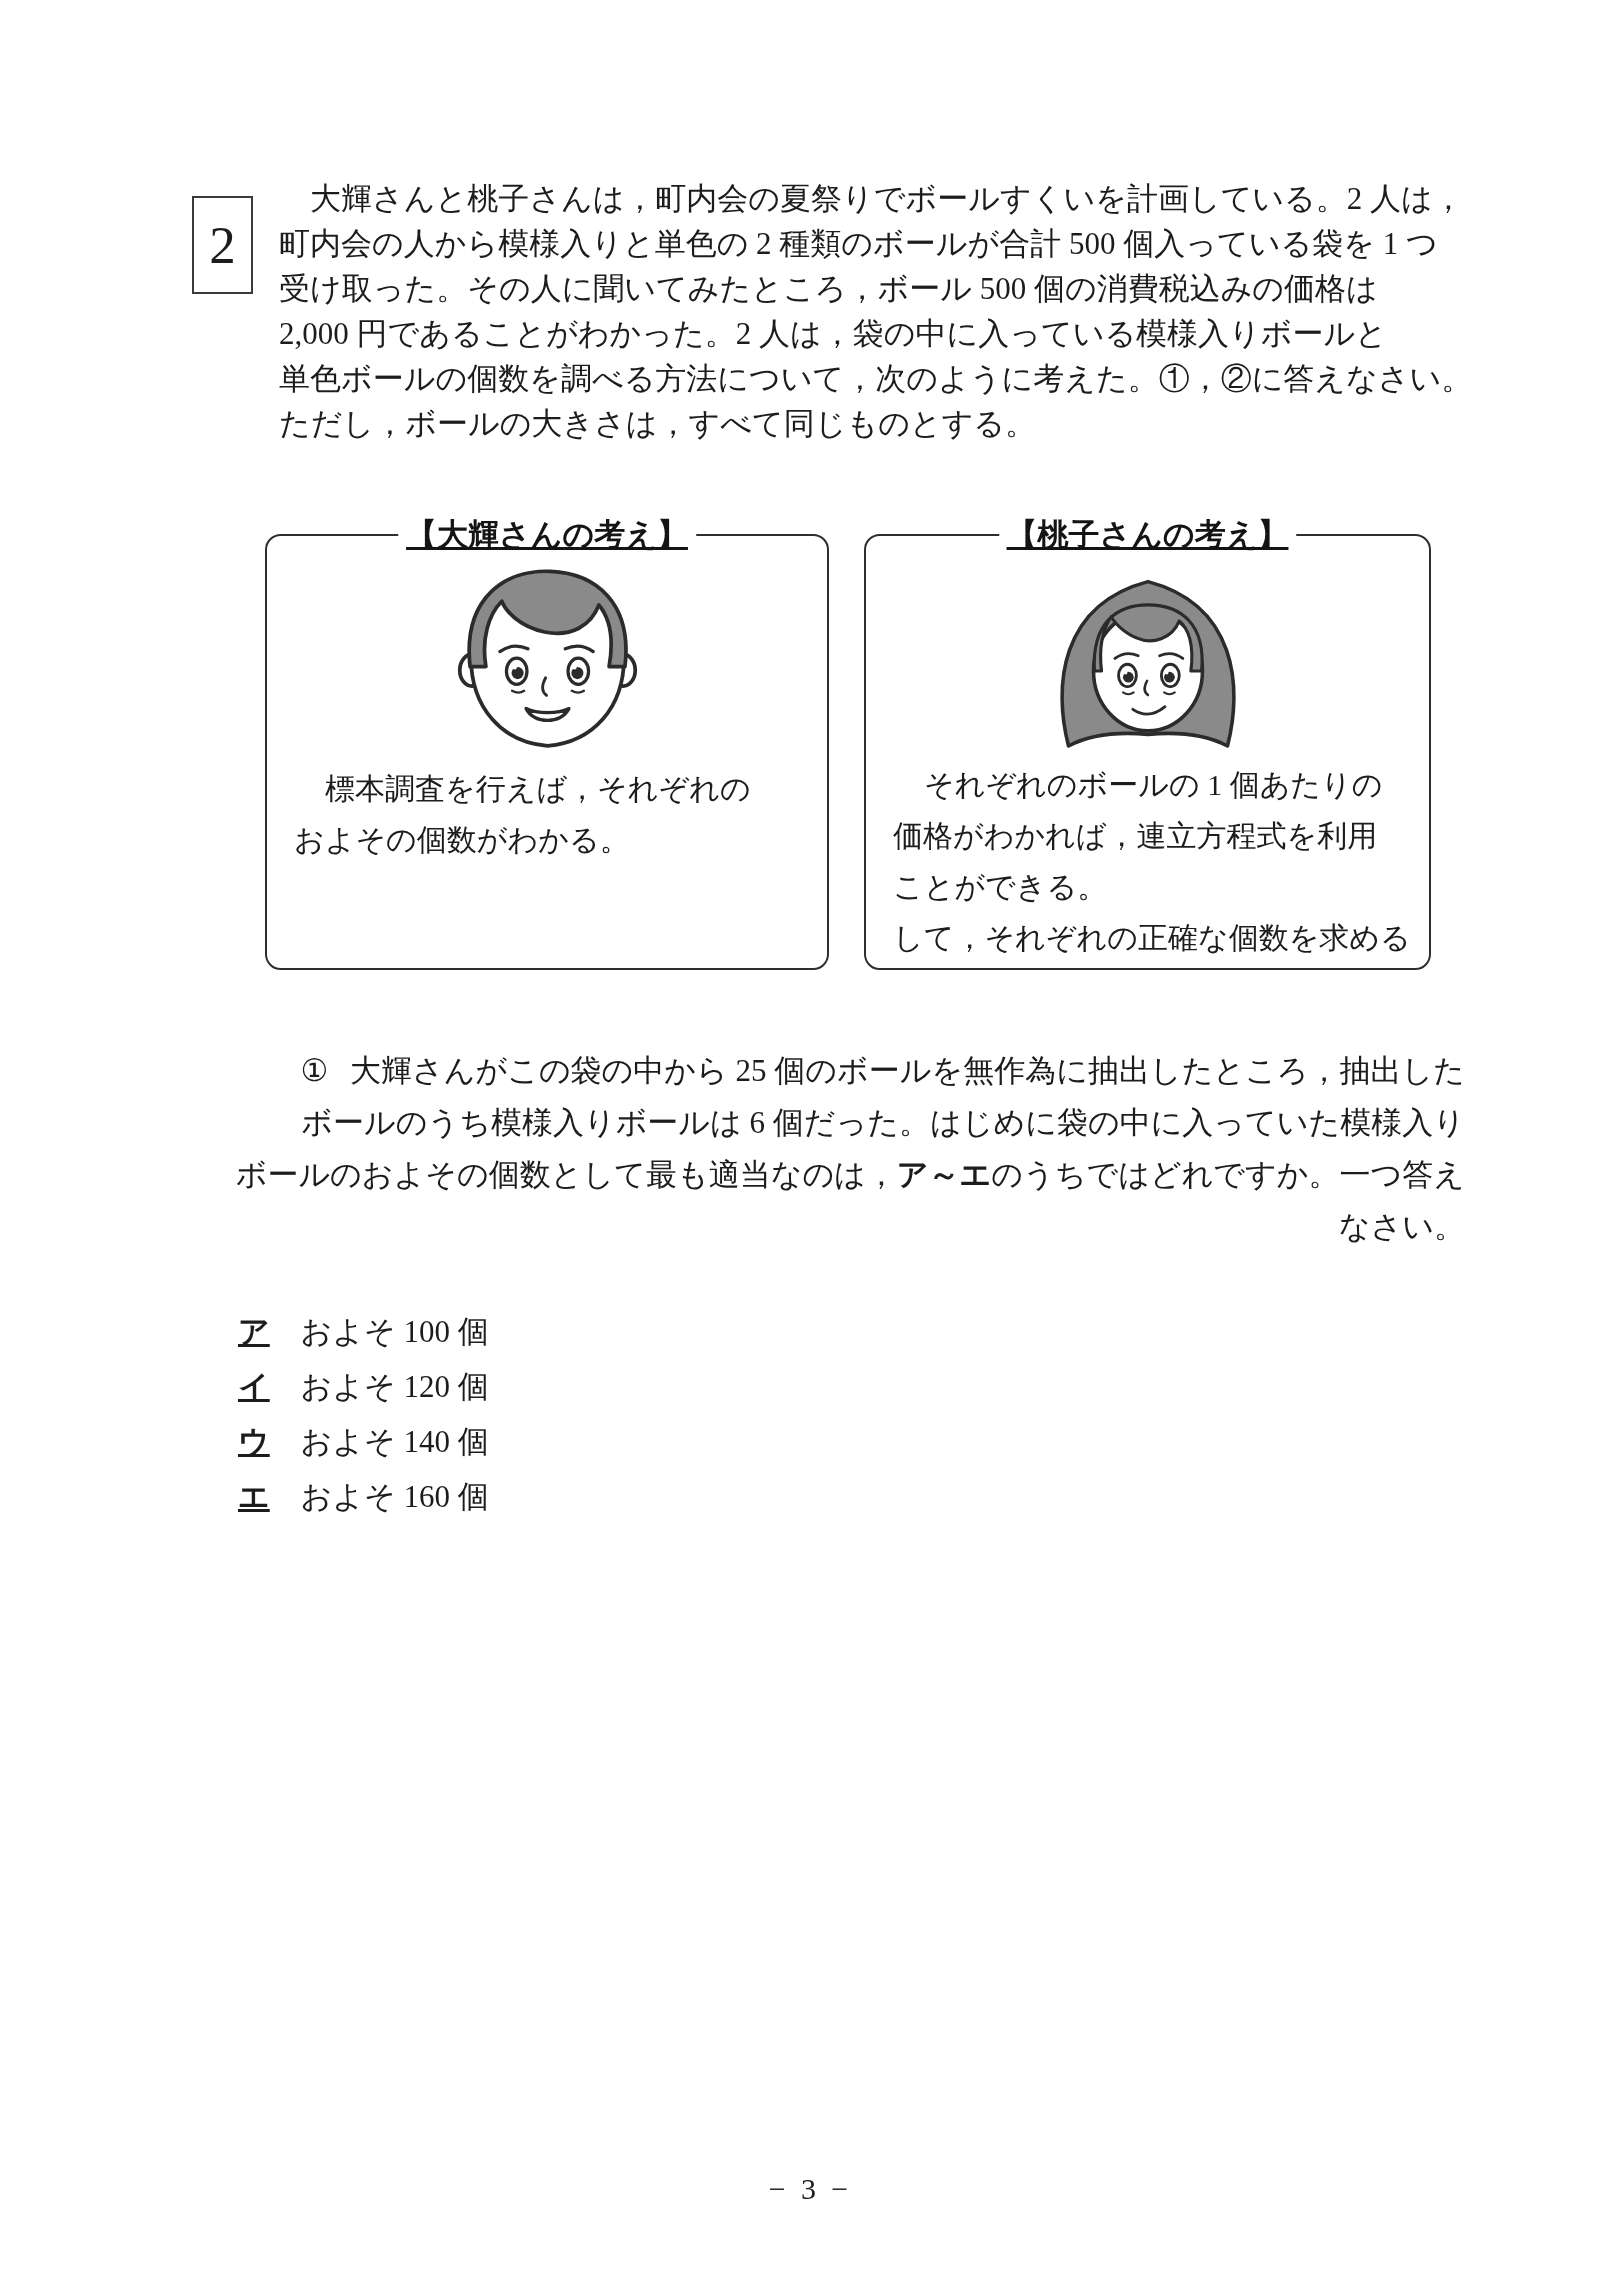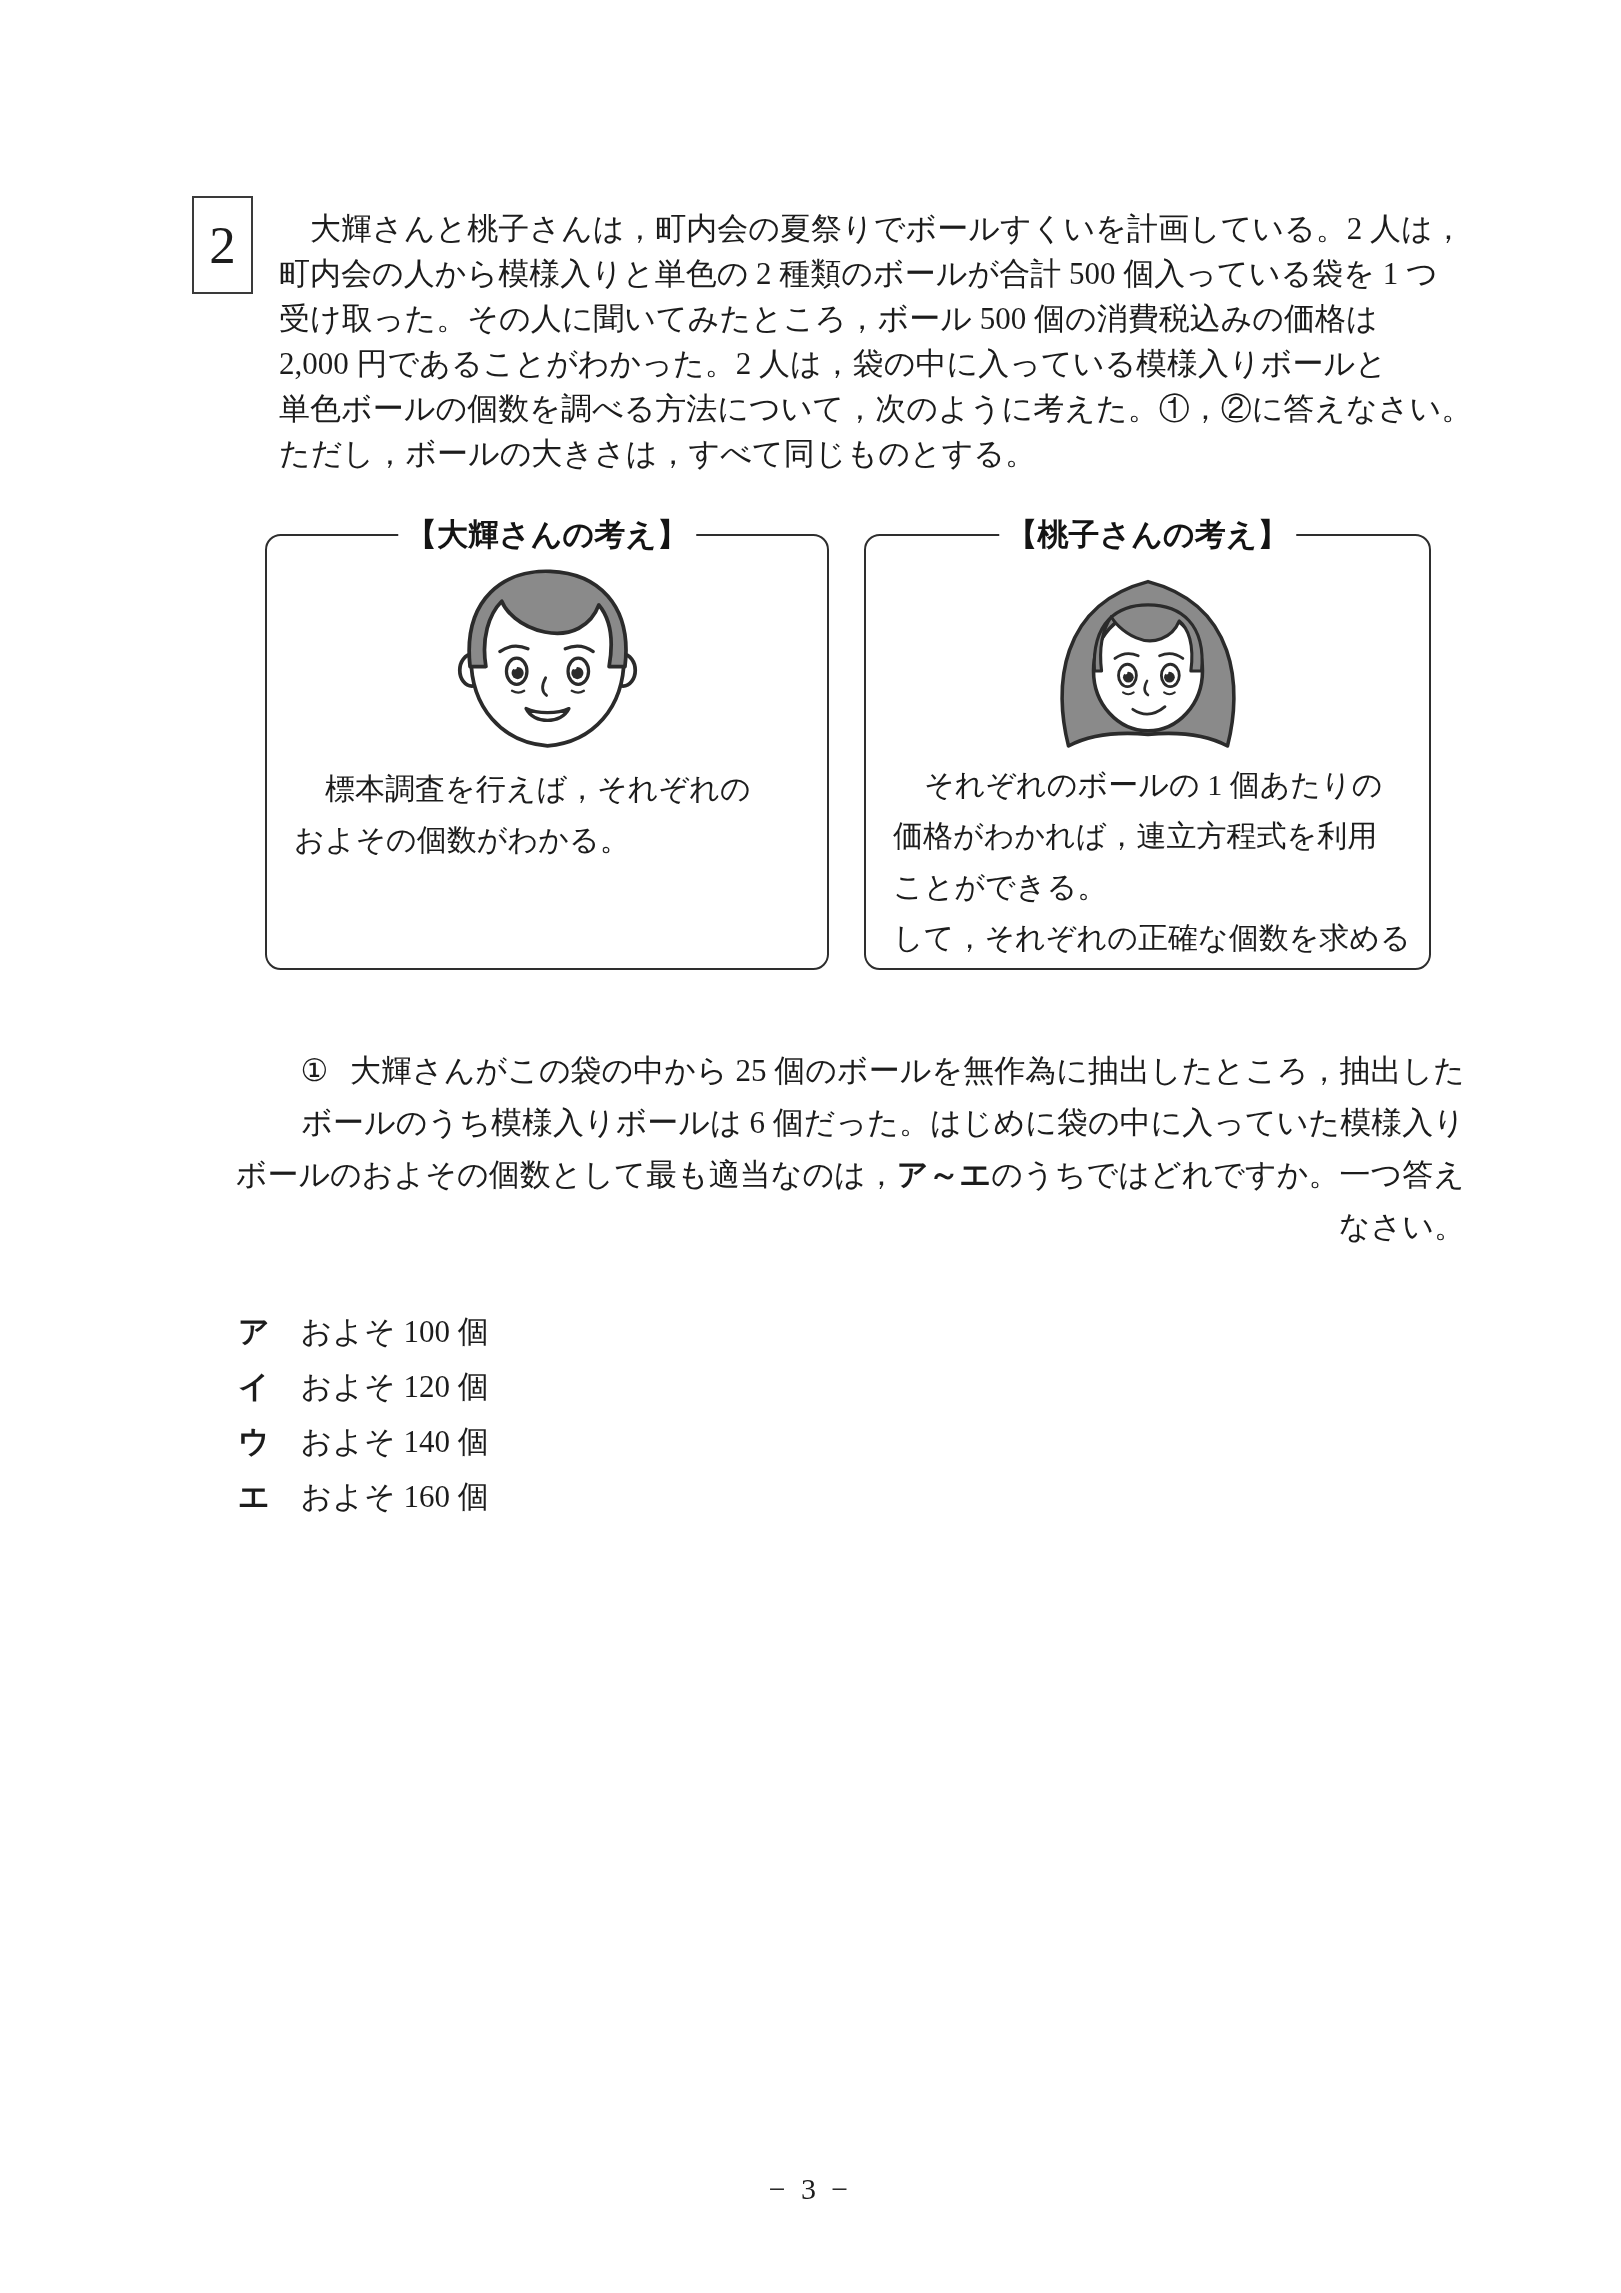--- a/index.html
+++ b/index.html
@@ -5,32 +5,32 @@
   html,body{margin:0;padding:0;background:#e8e8e8;}
   .page{
     position:relative;
     width:1621px;height:2294px;
     margin:0 auto;
     background:#ffffff;
     color:#1c1c1c;
     font-family:"Liberation Serif","DejaVu Serif",serif;
     overflow:hidden;
   }
-  .gothic{font-family:"Liberation Sans","DejaVu Sans",sans-serif;font-weight:bold;}
+  .gothic{font-family:"Liberation Sans","DejaVu Sans",sans-serif;font-weight:bold;text-decoration:underline;}
 
   
   .pnum-box{
     position:absolute;left:192px;top:196px;width:57px;height:94px;
     border:2.9px solid #3a3a3a;
     display:flex;align-items:center;justify-content:center;
     font-size:53px;line-height:1;
   }
 
   
-  .statement{position:absolute;left:279px;top:206px;width:1186px;font-size:31px;line-height:45px;}
+  .statement{position:absolute;left:279px;top:176px;width:1186px;font-size:31px;line-height:45px;}
   .s-line{white-space:nowrap;}
   .indent{text-indent:31px;}
 
   
   .idea-box{
     position:absolute;top:534px;height:436px;
     border:2.9px solid #2e2e2e;border-radius:15.7px;
     background:#fff;box-sizing:border-box;
   }
   .idea-box.left{left:265px;width:564px;}

